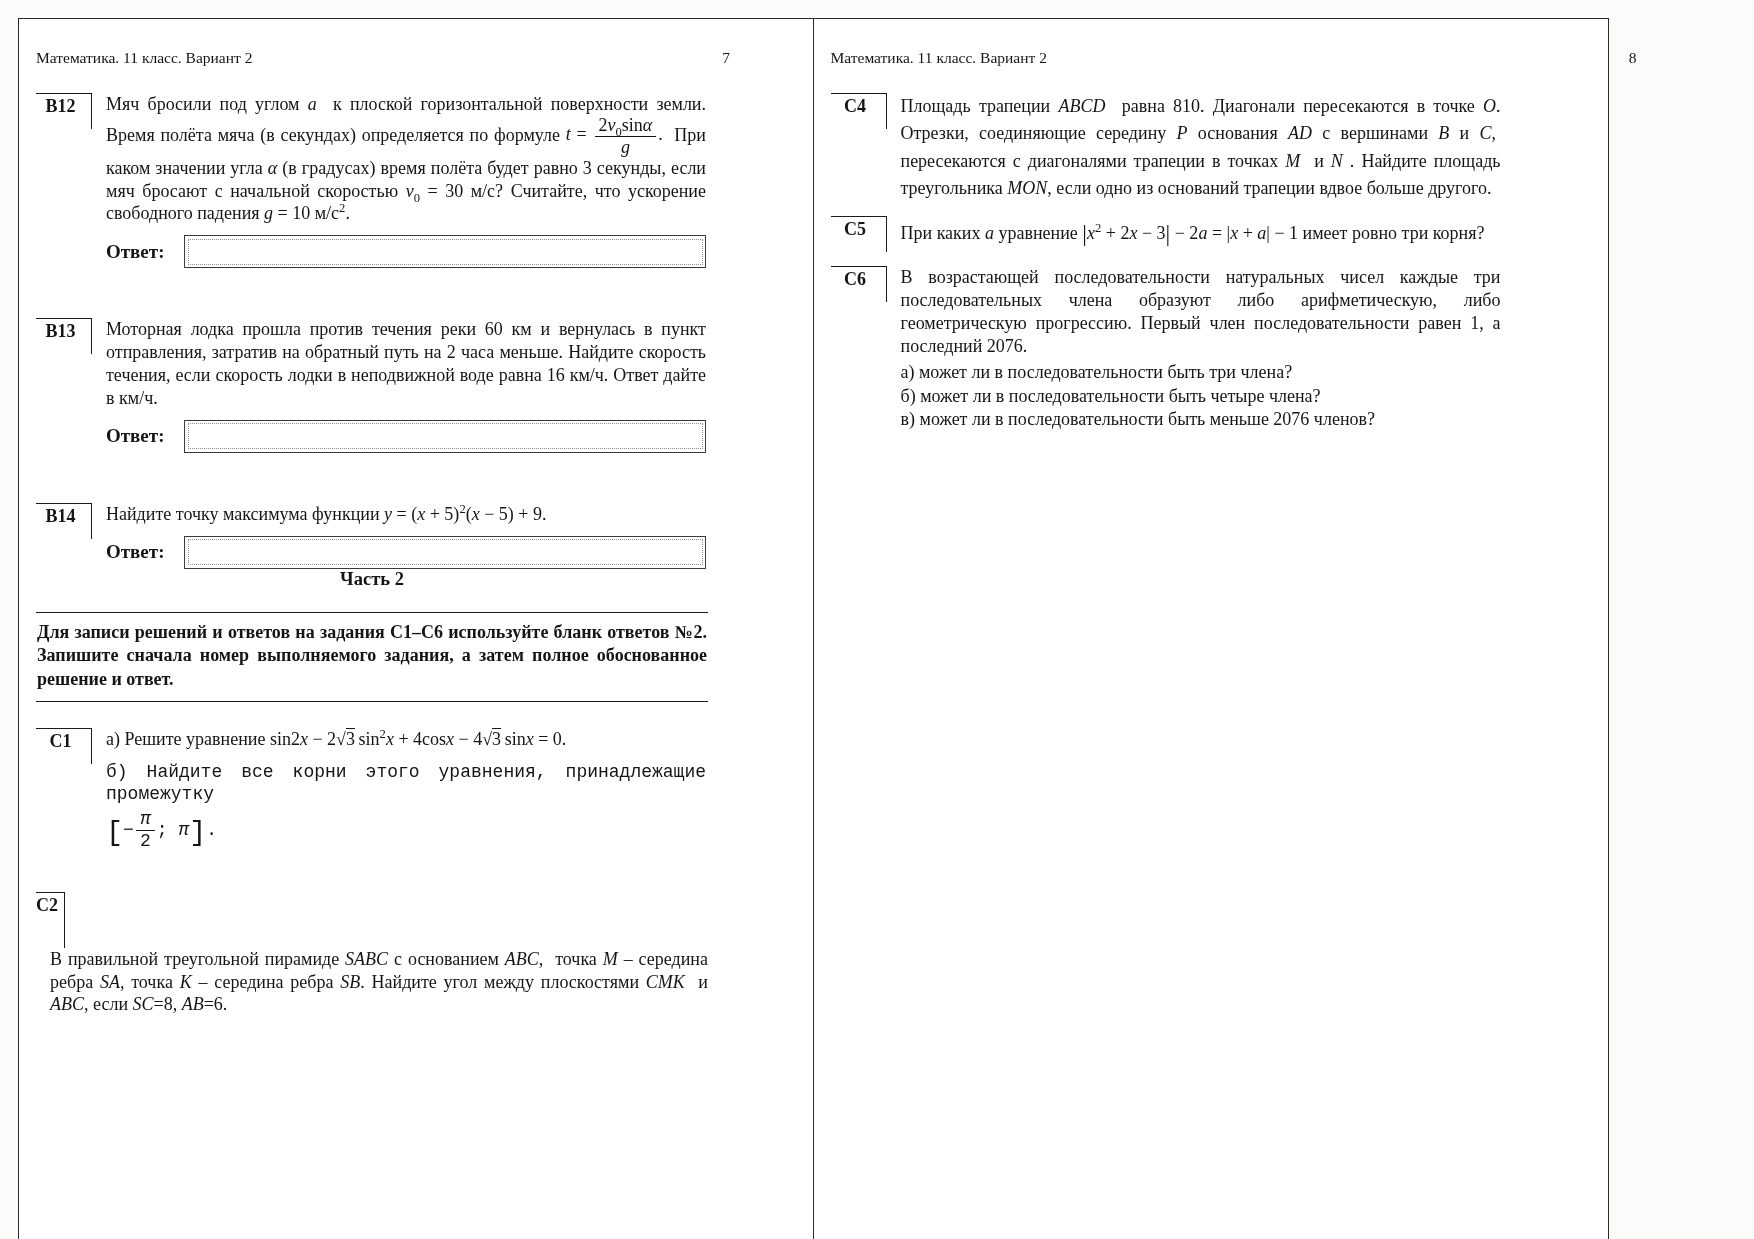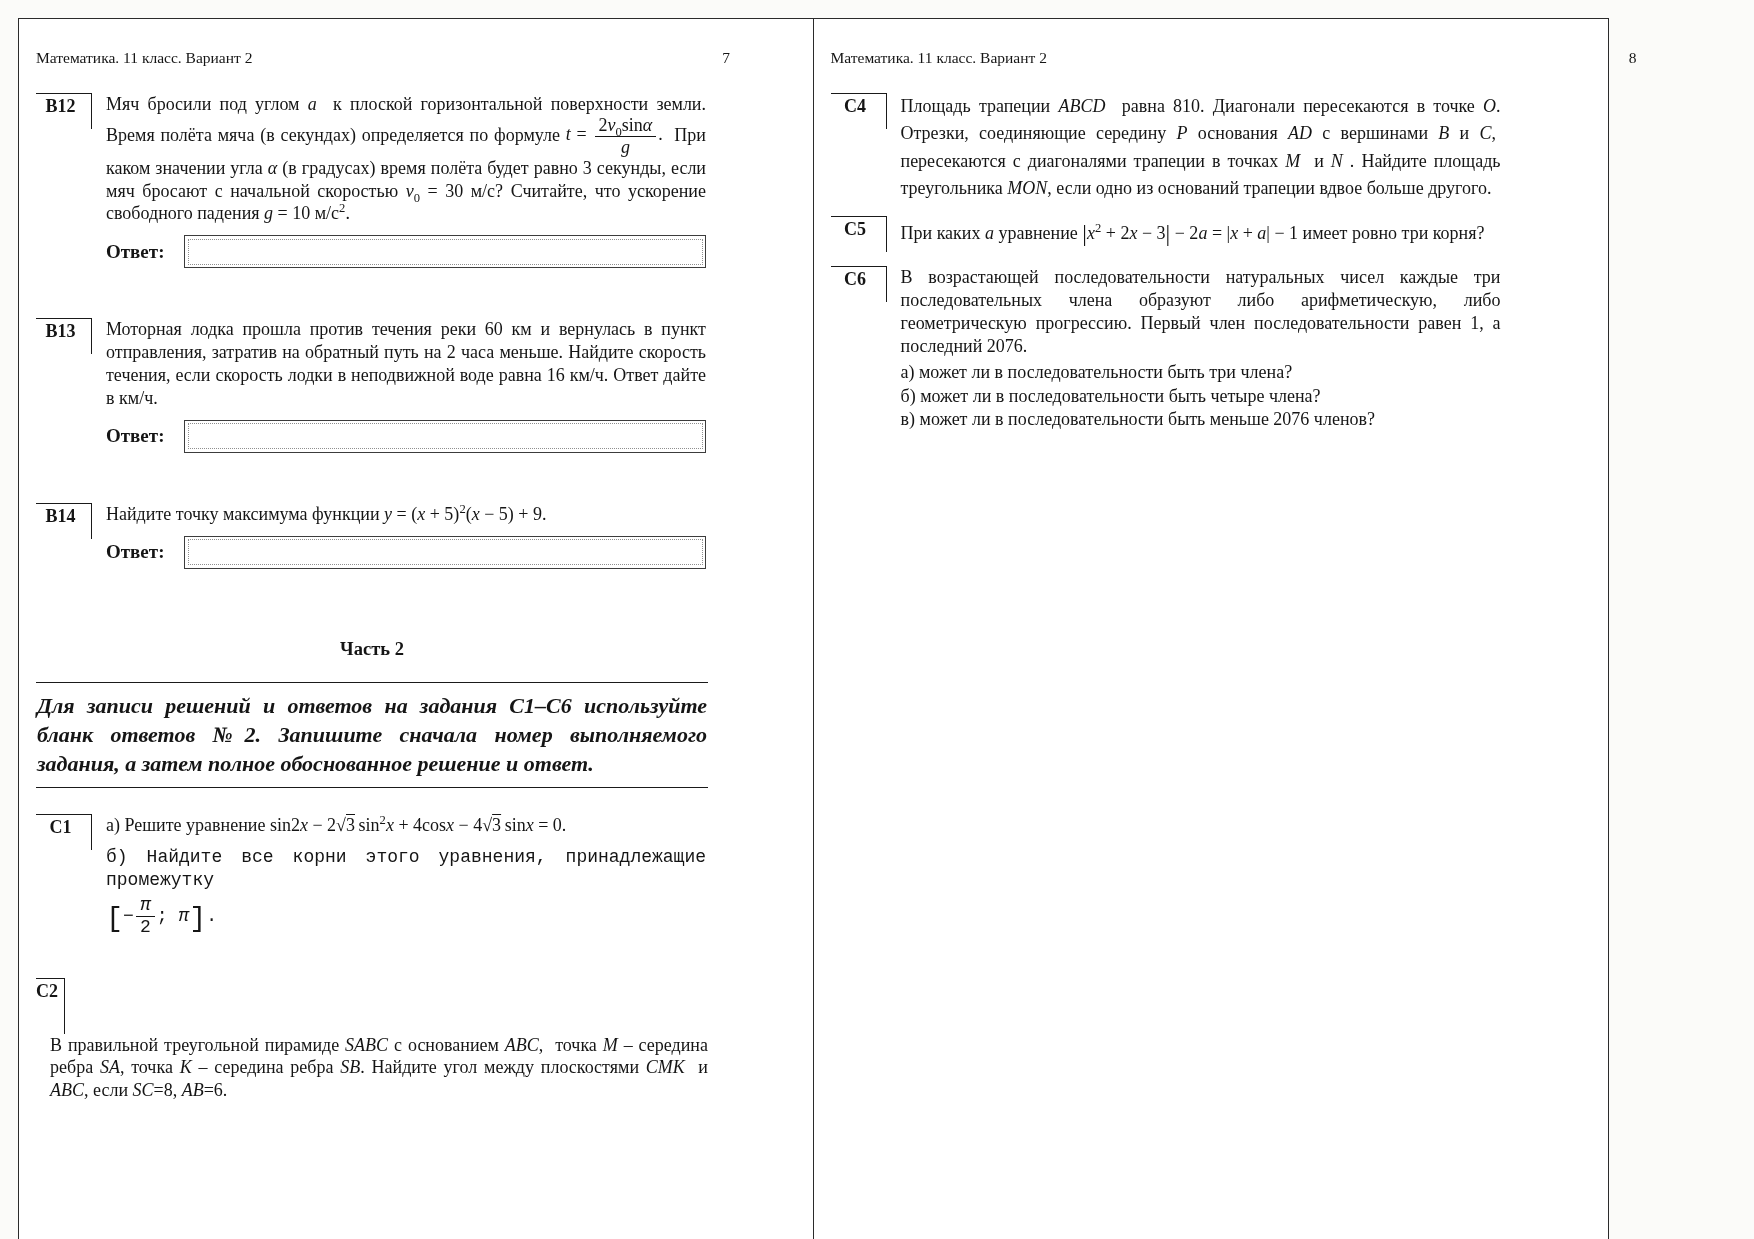--- a/index.html
+++ b/index.html
@@ -61,37 +61,37 @@
   .answer-label { font-weight:700; font-size:19px; margin-right:10px; }
   .answer-box { flex:1; border:1.7px solid #3c3c3c; padding:2.5px; height:33px; background:#fff; }
   .answer-box-inner { display:block; height:100%; border:1px dotted #8f8f8f; }
 
   .part-title { text-align:center; font-weight:700; font-size:18.5px; }
 
   .instruction {
     border-top:1.7px solid #1a1a1a;
     border-bottom:1.7px solid #1a1a1a;
     padding:8px 1px 9px;
-    font-weight:700; font-style:italic;
-    font-size:22px; line-height:1.32;
+    font-weight:700; 
+    font-size:18px; line-height:1.32;
     text-align:justify;
   }
 
   .system { display:flex; align-items:center; margin:12px 0 0 158px; }
   .brace { font-size:62px; line-height:0.95; font-weight:400; margin-right:10px; transform:scaleX(0.8); }
   .sys-lines { display:flex; flex-direction:column; row-gap:16px; font-size:18px; }
 
   .c6item { font-size:18px; line-height:1.32; }
   .c6item.first { margin-top:3px; }
 
   
   .sp-b12   { margin-top:26px; }
   .sp-b13   { margin-top:50px; }
   .sp-b14   { margin-top:50px; }
-  .sp-part2 { margin-top:70px; }
+  .sp-part2 { }
   .sp-instr { margin-top:22px; }
   .sp-c1    { margin-top:26px; }
   .sp-c2    { margin-top:40px;flex-direction:column; }
   .sp-c3    { margin-top:34px; }
   .sp-c4    { margin-top:26px; }
   .sp-c5    { margin-top:14px; }
   .sp-c6    { margin-top:14px; }
   .part-b   { margin-top:10px;font-family:Liberation Mono, monospace; }
 </style>
 </head>

